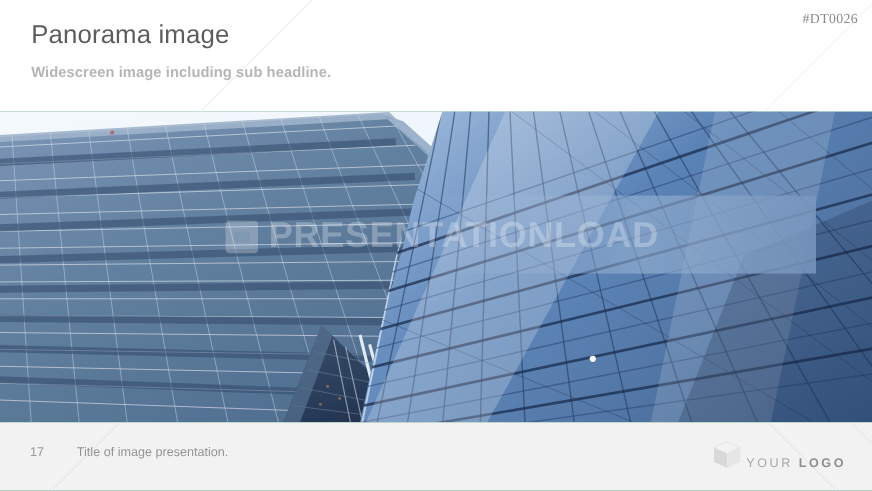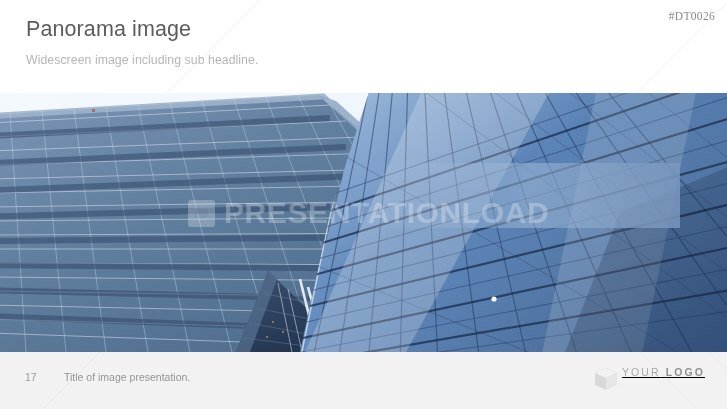--- a/index.html
+++ b/index.html
@@ -45,21 +45,21 @@
     font-weight: 400;
     color: #5c5c5c;
     letter-spacing: 0.1px;
     white-space: nowrap;
   }
   #page-subtitle {
     position: absolute;
     left: 26px;
     top: 53px;
     font-size: 12.3px;
-    font-weight: 400;
+    font-weight: 700;
     color: #b6b6b6;
     letter-spacing: 0.05px;
     white-space: nowrap;
   }
   #template-id {
     position: absolute;
     right: 12px;
     top: 10px;
     font-family: Liberation Serif, serif;
     font-size: 11.5px;
@@ -89,21 +89,20 @@
     pointer-events: none;
   }
   #watermark-inner {
     position: absolute;
     left: 188px;
     top: 87px;
     display: flex;
     align-items: center;
     gap: 9px;
     opacity: 0.30;
-    margin-top: 16px;
   }
   #wm-mark {
     width: 27px;
     height: 27px;
     border-radius: 3px;
     background: #ffffff;
     position: relative;
     opacity: 0.85;
   }
   #wm-mark::after {
@@ -162,23 +161,22 @@
     top: 19px;
     font-size: 10.5px;
     color: #949494;
     white-space: nowrap;
   }
   #logo-block {
     position: absolute;
     right: 22px;
     top: 14px;
     display: flex;
-    align-items: flex-start;
+    align-items: flex-end;
     gap: 3px;
-    text-decoration: underline;
   }
   #logo-text {
     font-size: 10.5px;
     color: #a8a8a8;
     letter-spacing: 2.1px;
     white-space: nowrap;
   }
   #logo-text b {
     color: #8f8f8f;
     font-weight: 700;

